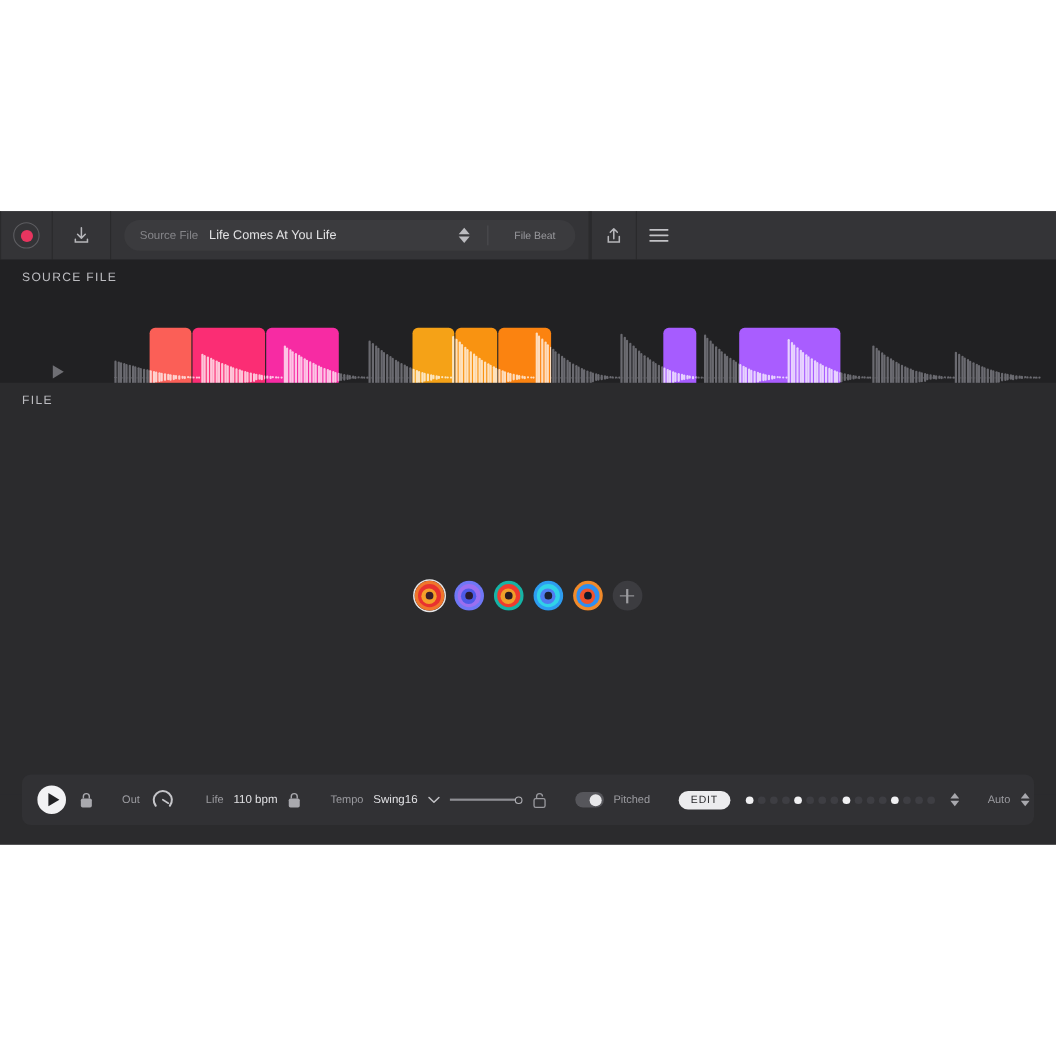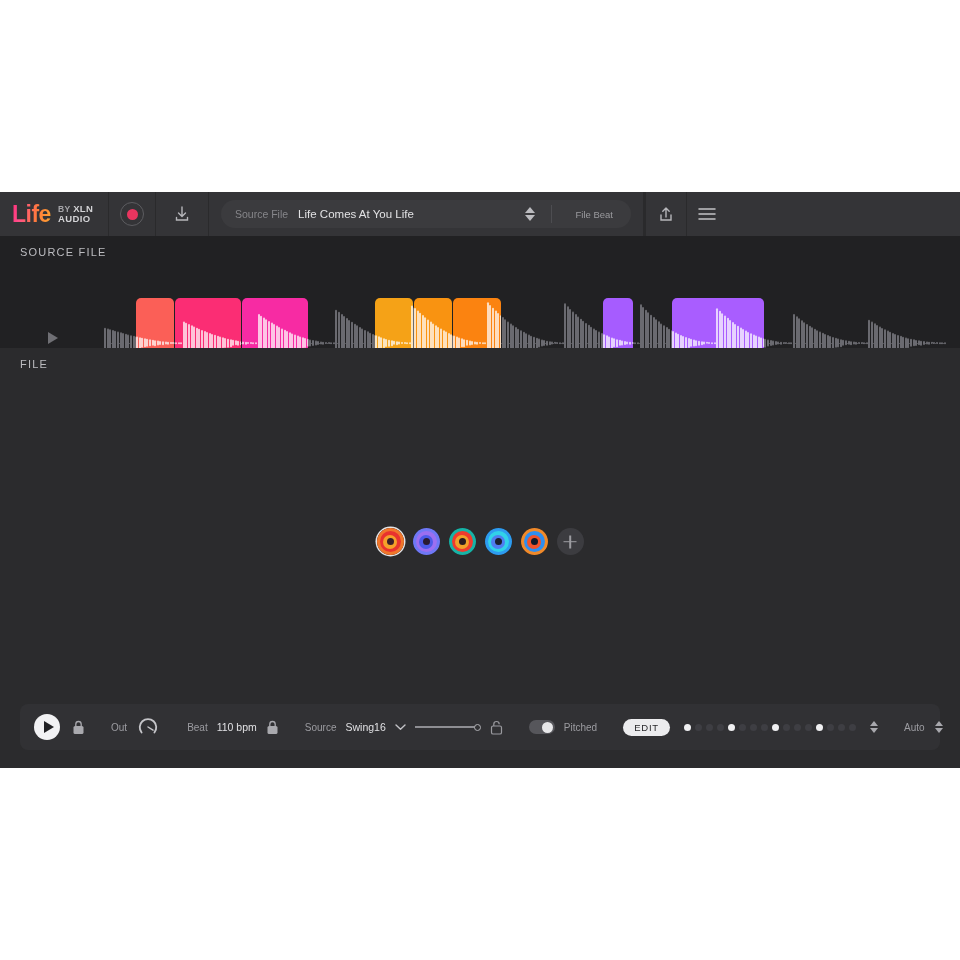--- a/index.html
+++ b/index.html
@@ -199,27 +199,20 @@
   .mini-stepper i.up { border-bottom: 5px solid #a8a8ad; }
   .mini-stepper i.dn { border-top: 5px solid #a8a8ad; }
 </style>
 </head>
 <body>
 
 <div id="app">
 
   <div class="topbar">
 
-    <div class="tb-cell logo-cell">
-      <span class="logo-life">Life</span>
-      <span class="logo-sub">
-        <span><span>BY</span> <span class="l2">XLN</span></span><br>
-        <span class="l2">AUDIO</span>
-      </span>
-    </div>
 
     <div class="tb-sep"></div>
 
     <div class="tb-cell rec-cell">
       <span class="rec-ring">
           <span class="rec-dot"></span>
         </span>
     </div>
 
     <div class="tb-sep"></div>
@@ -839,32 +832,32 @@
       <span class="bb-txt">Out</span>
       <svg class="knob" viewBox="0 0 24 24">
         <path d="M5 18 A9 9 0 1 1 19 18" stroke="#c5c5c9" stroke-width="2" fill="none" stroke-linecap="round"></path>
         <path d="M12 12 L17.5 15.5" stroke="#c5c5c9" stroke-width="1.6" stroke-linecap="round"></path>
       </svg>
     </div>
 
     <div class="bb-sep"></div>
 
     <div class="bb-group" style="padding:0 14px; gap:9px;">
-      <span class="bb-txt">Beat</span>
+      <span class="bb-txt">Life</span>
       <span class="bb-val">110 bpm</span>
       <svg width="13" height="15" viewBox="0 0 13 15">
         <rect x="1.5" y="6" width="10" height="8" rx="1.6" fill="#a9a9ae"></rect>
         <path d="M3.8 6 V4.2 a2.7 2.7 0 0 1 5.4 0 V6" stroke="#a9a9ae" stroke-width="1.3" fill="none"></path>
       </svg>
     </div>
 
     <div class="bb-sep"></div>
 
     <div class="bb-group" style="padding:0 12px; gap:9px;">
-      <span class="bb-txt">Source</span>
+      <span class="bb-txt">Tempo</span>
       <span class="bb-val">Swing16</span>
       <svg width="11" height="8" viewBox="0 0 11 8">
         <path d="M1 2 L5.5 6.3 L10 2" stroke="#c2c2c6" stroke-width="1.4" fill="none" stroke-linecap="round" stroke-linejoin="round"></path>
       </svg>
       <span class="gslider">
         <span class="track"></span>
           <span class="handle"></span>
       </span>
       <svg width="13" height="15" viewBox="0 0 13 15">
         <rect x="1.5" y="6" width="10" height="8" rx="1.6" stroke="#9a9a9f" stroke-width="1.2" fill="none"></rect>

